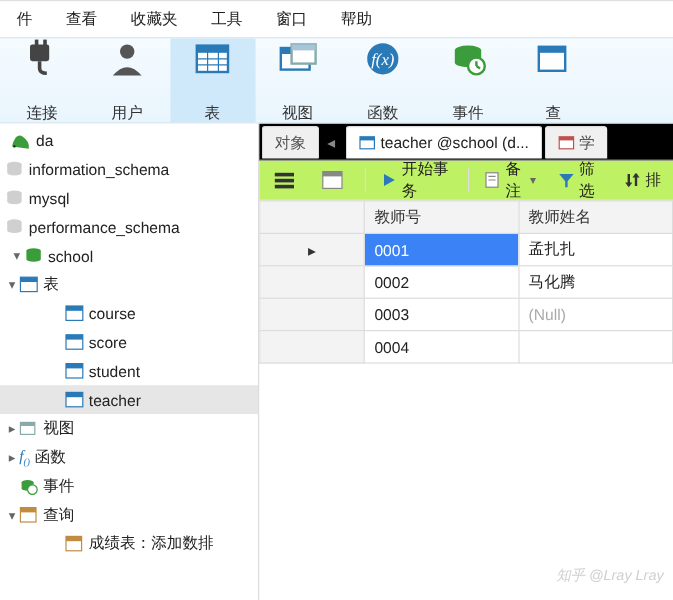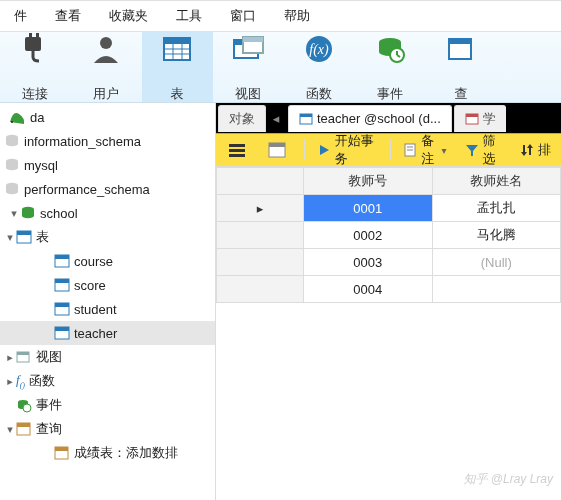--- a/index.html
+++ b/index.html
@@ -117,41 +117,41 @@
   .tab-arrow {
     width: 20px; text-align:center; color:#888; cursor:default;
   }
 
   .action-bar {
     display:flex;
     align-items:center;
     height: 32px;
     border-bottom: 1px solid #dcdcdc;
     padding-left: 4px;
-    background:#fde047;
+    background:#bef264;
   }
   .action-bar .ab-btn {
     display:flex; align-items:center; padding:3px 8px; margin-right:2px;
     font-size:13px; color:#222; cursor:default;
   }
   .action-bar .ab-btn svg { margin-right:4px; }
   .action-bar .sep {
     width:1px; height:20px; background:#dcdcdc; margin:0 4px;
   }
 
   
   .grid {
     border-collapse: collapse;
     margin-left: 0;
     font-size: 13px;
   }
   .grid th, .grid td {
     border: 1px solid #dcdcdc;
     padding: 3px 8px;
-    text-align: center;
+    text-align: left;
     height: 20px;
     min-width: 70px;
     background:#fff;
   }
   .grid th {
     background: #f3f3f3;
     font-weight: normal;
     color:#333;
   }
   .grid td.row-hdr {

